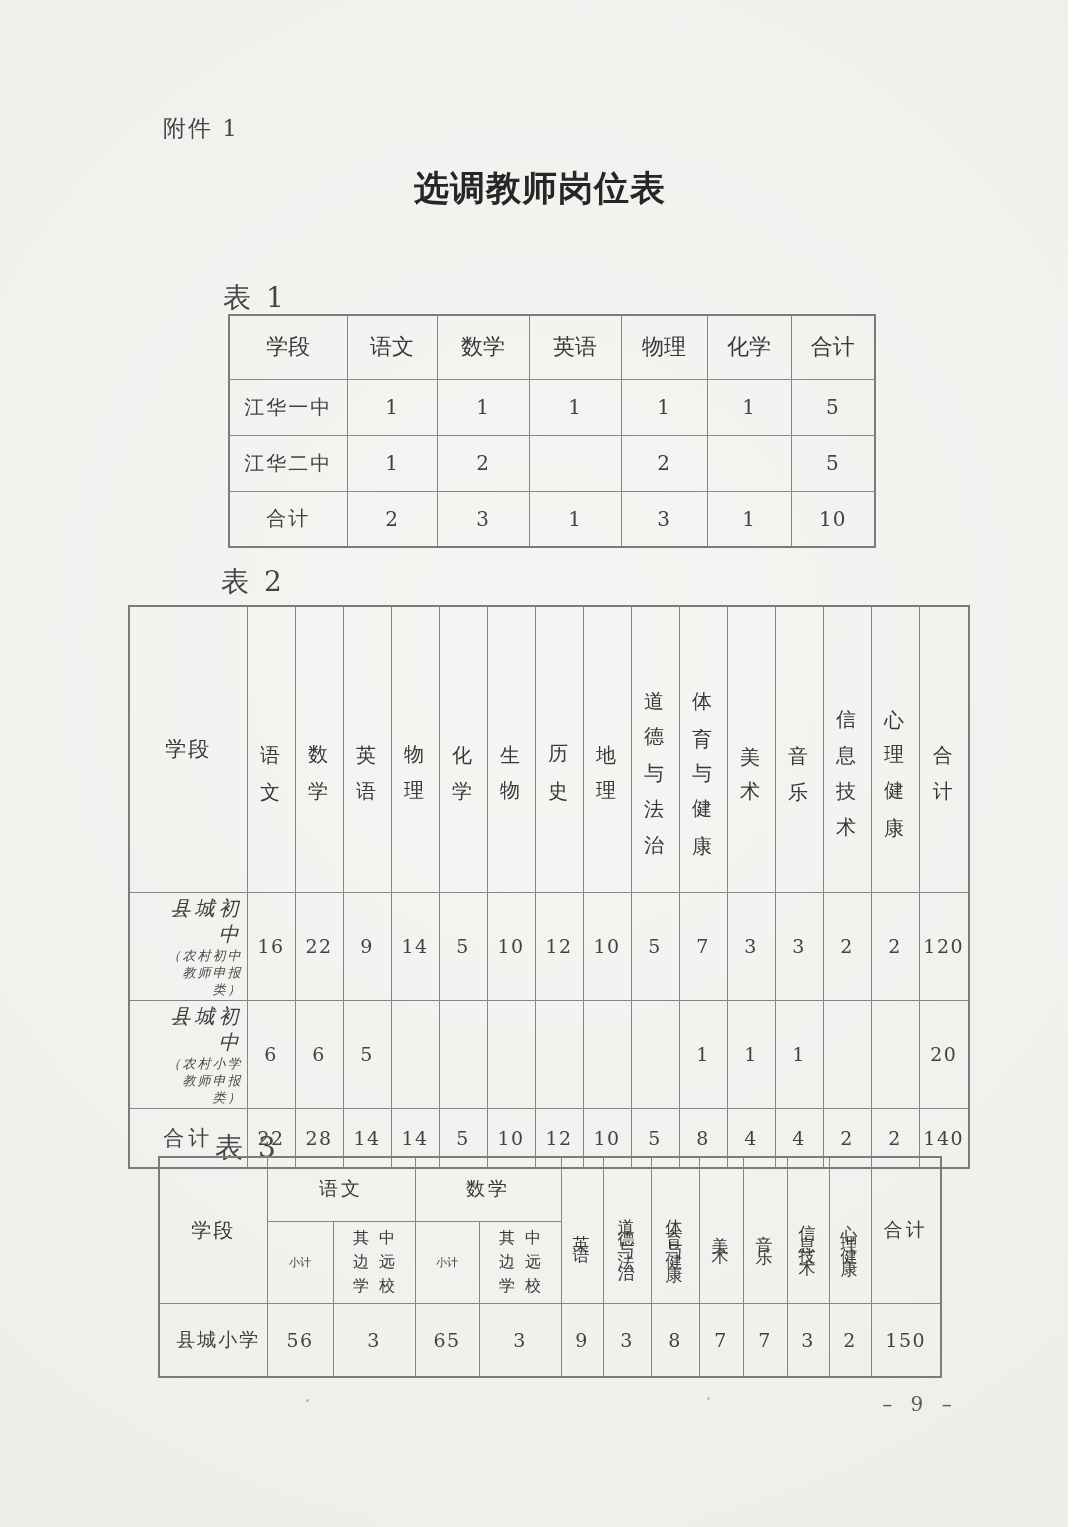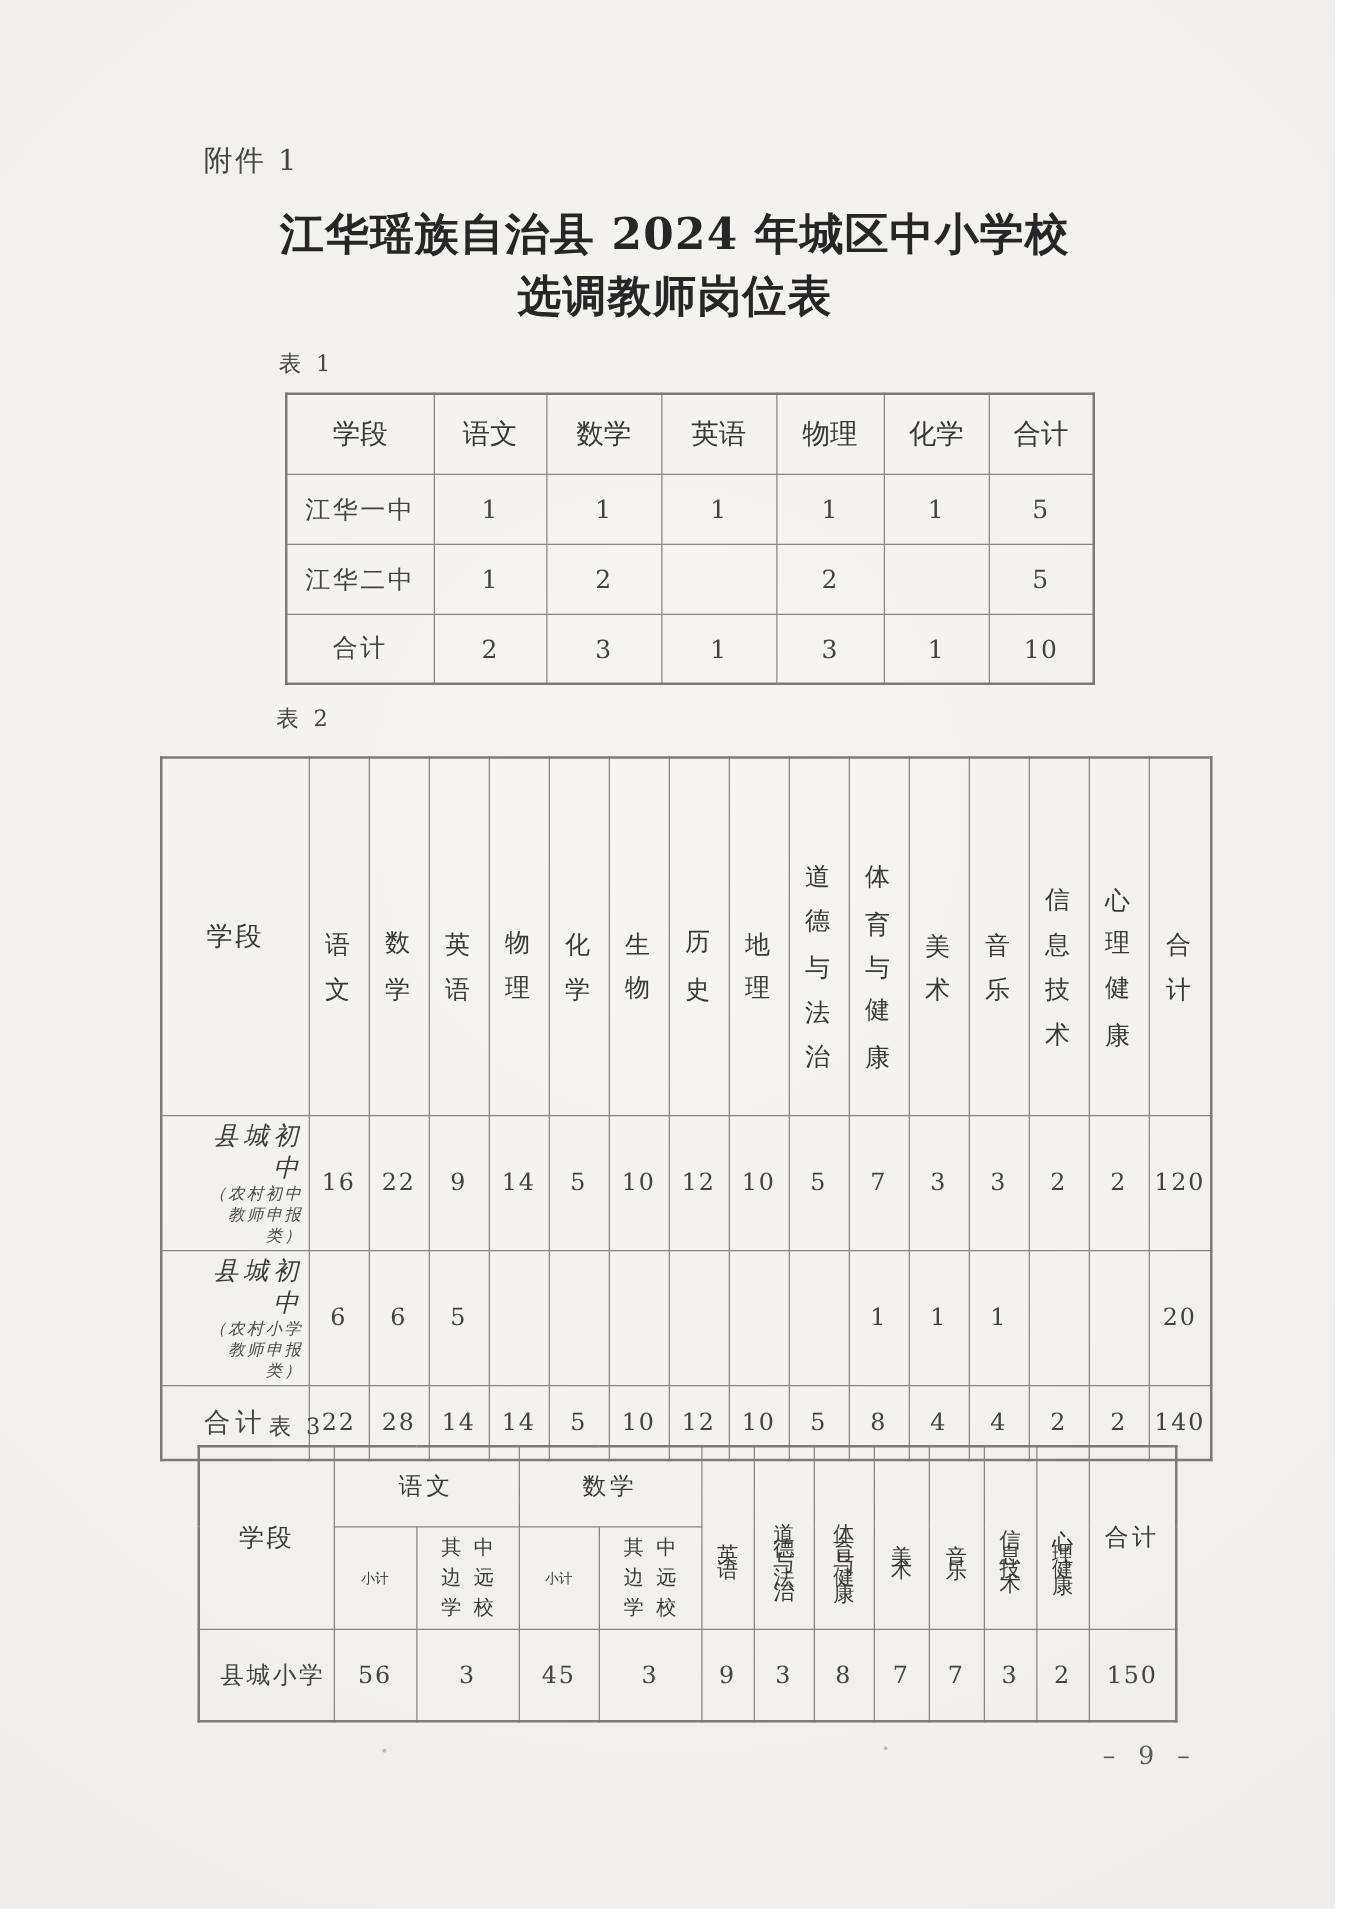--- a/index.html
+++ b/index.html
@@ -15,21 +15,21 @@
   .attachment{
     position:absolute;left:163px;top:113px;
     font-size:23px;letter-spacing:2px;color:#454545;
   }
   .doc-title{
     position:absolute;left:0;top:163px;width:1080px;
     text-align:center;font-weight:bold;color:#262626;
     font-size:35px;line-height:50px;letter-spacing:1px;
   }
   .tlabel{
-    position:absolute;font-size:18px;color:#454545;letter-spacing:3px;
+    position:absolute;font-size:28px;color:#454545;letter-spacing:3px;
   }
   table{
     position:absolute;border-collapse:collapse;table-layout:fixed;
     font-family:"DejaVu Serif","Liberation Serif",serif;color:#424242;
   }
   td,th{
     border:1.6px solid #858585;
     text-align:center;vertical-align:middle;
     font-weight:normal;padding:0;
     overflow:hidden;
@@ -70,21 +70,20 @@
   .speck2{position:absolute;left:707px;top:1397px;width:3px;height:3px;background:#bcbab5;border-radius:50%;}
 </style>
 </head>
 <body>
 
 <div class="page">
 
   <div class="attachment">附件 1</div>
 
   <div class="doc-title">
-    <div>江华瑶族自治县 2024 年城区中小学校</div>
     <div>选调教师岗位表</div>
   </div>
 
   <div class="tlabel" style="left:223px;top:279px;">表 1</div>
 
   <table class="t1" style="left:228px;top:314px;width:646px;">
     <colgroup>
       <col style="width:118px">
         <col style="width:90px">
         <col style="width:92px">
@@ -271,21 +270,21 @@
     <tr style="height:82px">
       <th class="subh">小计</th>
       <th><span class="wrapcell">其中边远学校</span></th>
       <th class="subh">小计</th>
       <th><span class="wrapcell">其中边远学校</span></th>
     </tr>
     <tr style="height:74px">
       <td class="rowname">县城小学</td>
       <td>56</td>
       <td>3</td>
-      <td>45</td>
+      <td>65</td>
       <td>3</td>
       <td>9</td>
       <td>3</td>
       <td>8</td>
       <td>7</td>
       <td>7</td>
       <td>3</td>
       <td>2</td>
       <td>150</td>
     </tr>

